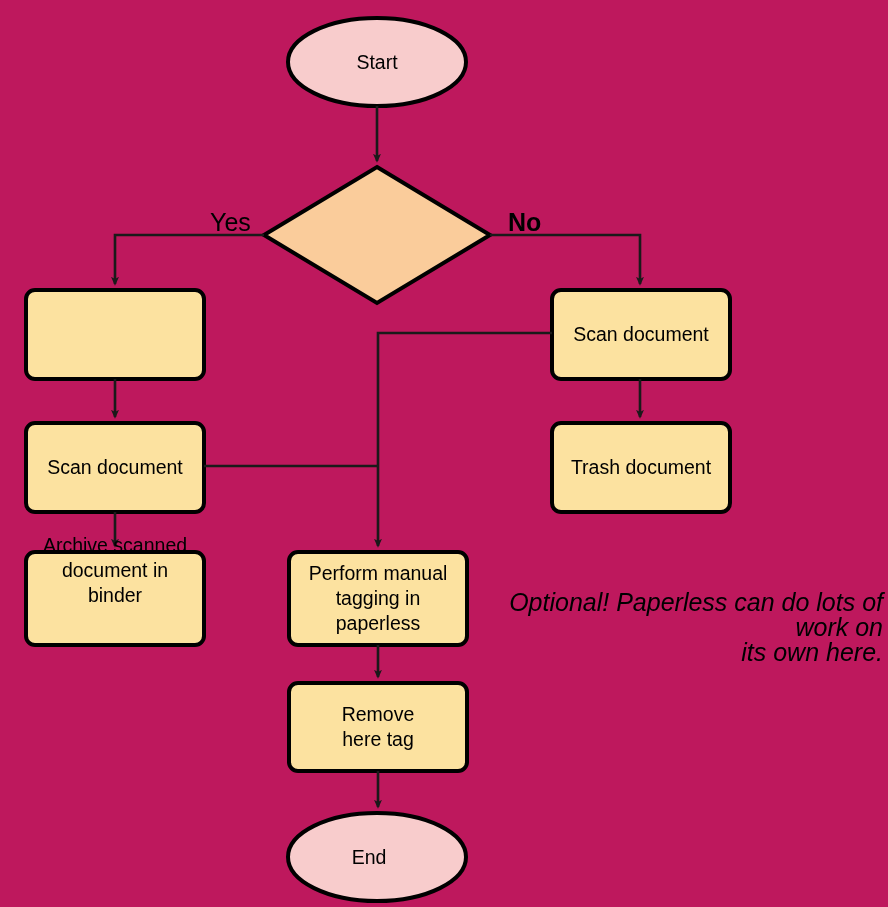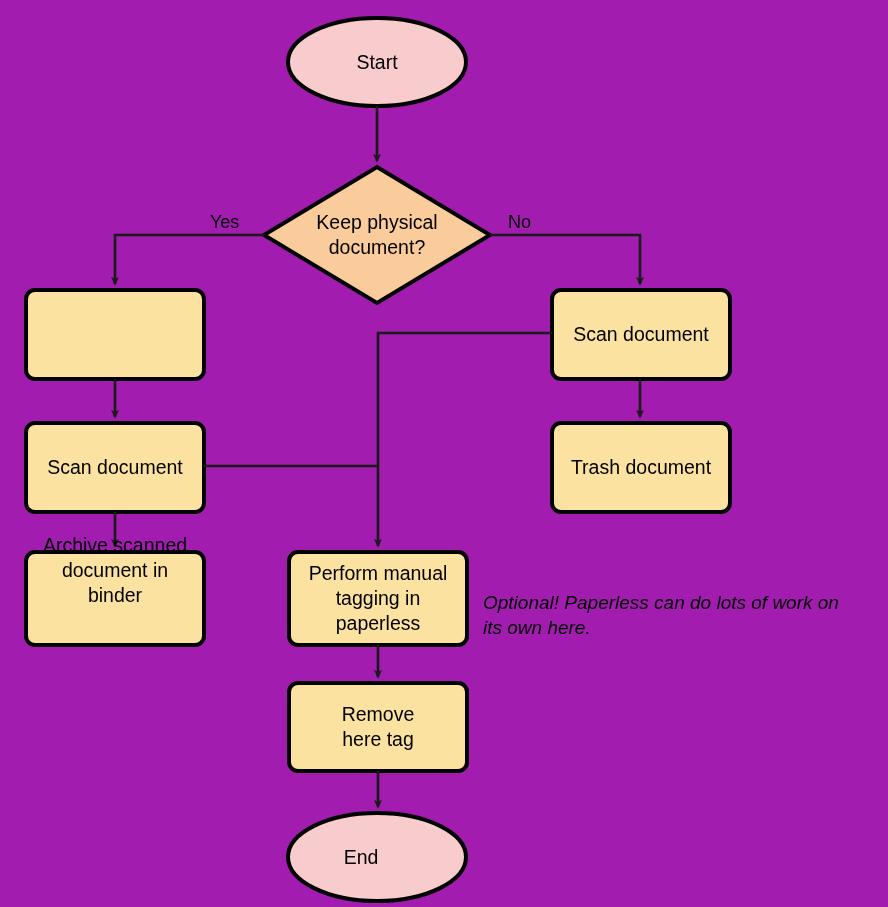--- a/index.html
+++ b/index.html
@@ -4,21 +4,21 @@
 <style>
   html, body {
     margin: 0;
     padding: 0;
     background: #ffffff;
   }
   #canvas {
     position: relative;
     width: 888px;
     height: 907px;
-    background: #a21caf;
+    background: #be185d;
     font-family: "Liberation Sans", sans-serif;
     overflow: hidden;
   }
   #flow-svg {
     position: absolute;
     top: 0;
     left: 0;
     width: 888px;
     height: 907px;
   }
@@ -30,31 +30,32 @@
     text-align: center;
     color: #000000;
     font-size: 19.5px;
     line-height: 25px;
     white-space: pre-line;
     pointer-events: none;
   }
   .edge-label {
     position: absolute;
     color: #000000;
-    font-size: 18px;
+    font-size: 25px;
     line-height: 24px;
     white-space: nowrap;
   }
   .note-text {
     position: absolute;
     color: #000000;
-    font-size: 19px;
+    font-size: 25px;
     line-height: 25px;
     font-style: italic;
     white-space: pre-line;
+    text-align: right;
   }
 </style>
 </head>
 <body>
 
 <div id="canvas">
 
   <svg id="flow-svg" viewBox="0 0 888 907" xmlns="http://www.w3.org/2000/svg">
     <defs>
       <marker id="arrowhead" markerWidth="10" markerHeight="10" refX="7.2" refY="4" orient="auto" markerUnits="userSpaceOnUse">
@@ -101,43 +102,41 @@
       <path d="M204,466 L378,466"></path>
 
       <path d="M378,645 L378,677" marker-end="url(#arrowhead)"></path>
 
       <path d="M378,771 L378,807" marker-end="url(#arrowhead)"></path>
     </g>
   </svg>
 
   <div class="node-label" style="left:288px; top:18px; width:178px; height:88px;">Start</div>
 
-  <div class="node-label" style="left:288px; top:203px; width:178px; height:64px;">Keep physical
-document?</div>
 
 
   <div class="node-label" style="left:26px; top:423px; width:178px; height:89px;">Scan document</div>
 
   <div class="node-label" style="left:26px; top:524px; width:178px; height:93px;">Archive scanned
 document in
 binder</div>
 
   <div class="node-label" style="left:552px; top:290px; width:178px; height:89px;">Scan document</div>
 
   <div class="node-label" style="left:289px; top:552px; width:178px; height:93px;">Perform manual
 tagging in
 paperless</div>
 
   <div class="node-label" style="left:552px; top:423px; width:178px; height:89px;">Trash document</div>
 
   <div class="node-label" style="left:289px; top:683px; width:178px; height:88px;">Remove
 here tag</div>
 
-  <div class="node-label" style="left:272px; top:813px; width:178px; height:88px;">End</div>
+  <div class="node-label" style="left:280px; top:813px; width:178px; height:88px;">End</div>
 
   <div class="edge-label" style="left:210px; top:210px;">Yes</div>
 
-  <div class="edge-label" style="left:508px; top:210px;">No</div>
+  <div class="edge-label" style="left:508px; top:210px;font-weight:bold;">No</div>
 
   <div class="note-text" style="left:483px; top:590px; width:400px;">Optional! Paperless can do lots of work on
 its own here.</div>
 
 </div>
 
 </body></html>

